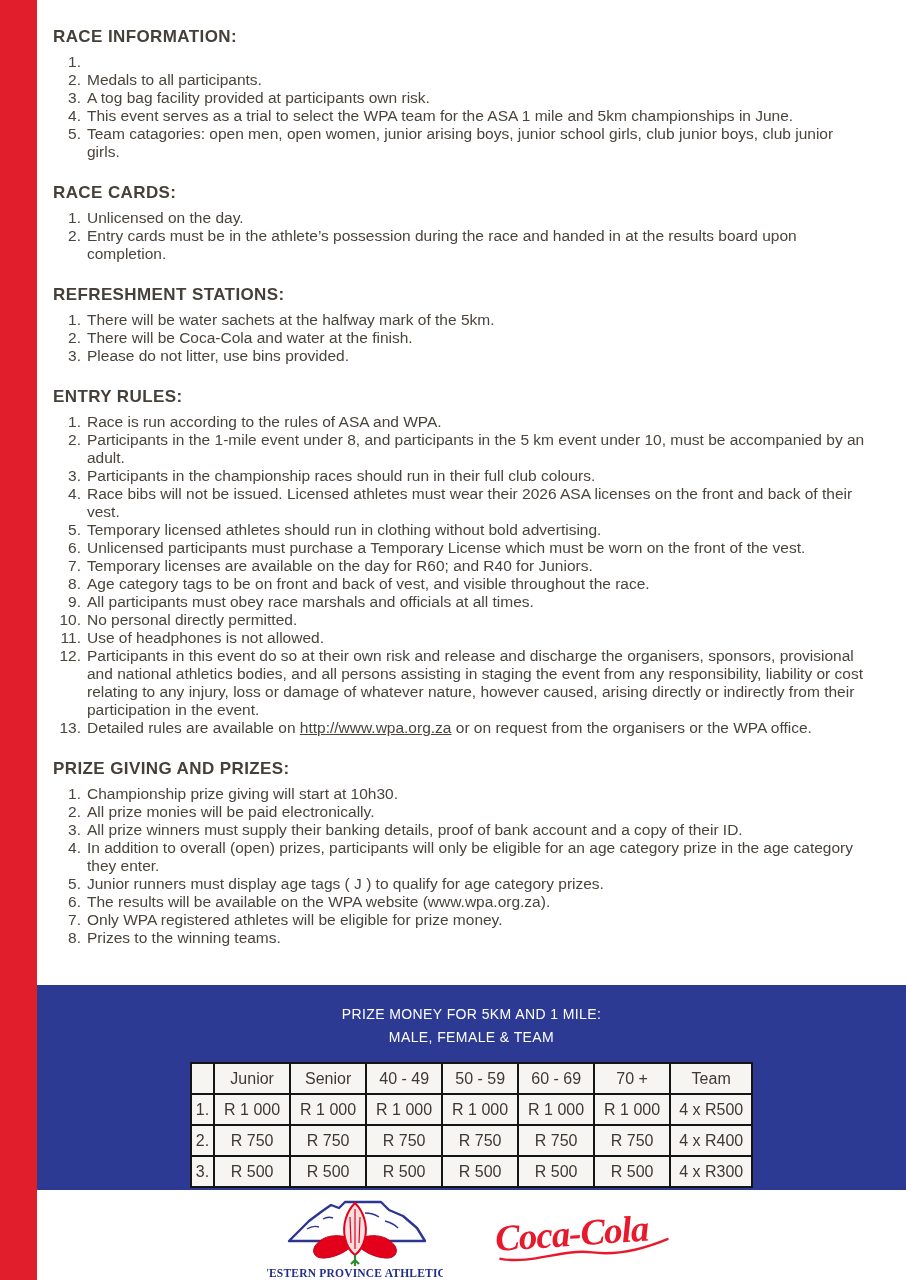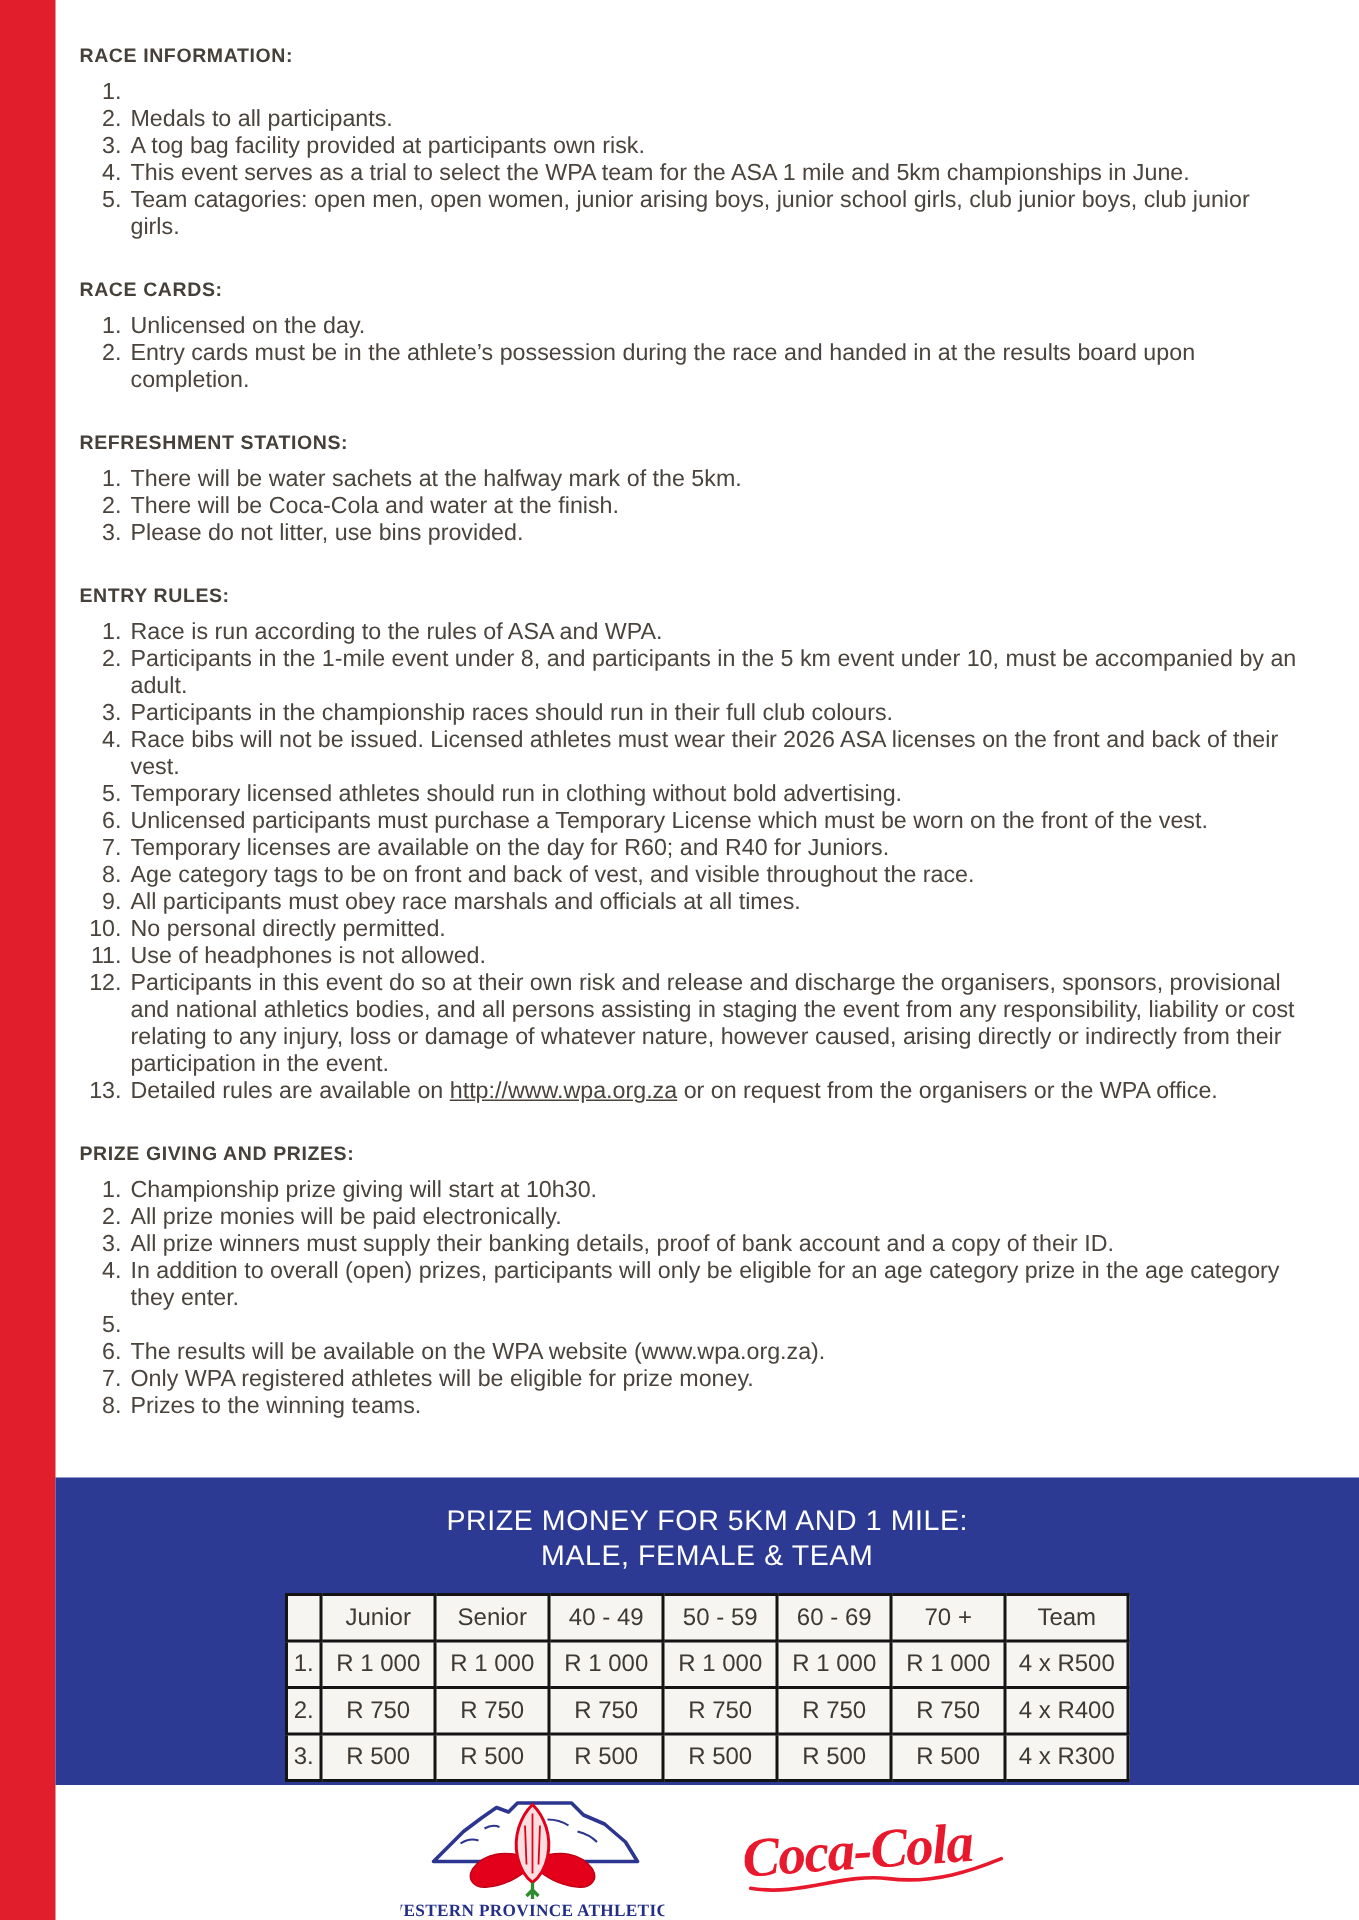--- a/index.html
+++ b/index.html
@@ -3,30 +3,30 @@
 <meta charset="utf-8">
 <style>
   html,body{margin:0;padding:0;background:#ffffff;}
   body{width:906px;height:1280px;position:relative;overflow:hidden;
        font-family:"Liberation Sans",sans-serif;color:var(--text,#4a443d);}
   .page{position:relative;width:906px;height:1280px;background:#fff;}
   .red-bar{position:absolute;left:0;top:0;width:37px;height:1280px;background:var(--red_bar,#e11f2c);}
   .content{position:absolute;left:37px;top:0;right:0;height:985px;box-sizing:border-box;
            padding:26px 40px 0 16px;overflow:hidden;}
   .doc-section{margin-bottom:21px;}
-  .sec-title{font-size:13px;font-weight:bold;letter-spacing:.4px;color:#45403a;
+  .sec-title{font-size:17px;font-weight:bold;letter-spacing:.4px;color:#45403a;
              margin:0 0 5px 0;line-height:22px;}
   .ol{display:block;}
   .li{display:flex;font-size:15.5px;line-height:18px;align-items:flex-start;}
   .li .num{flex:none;width:28px;text-align:right;}
   .li .txt{margin-left:6px;}
   .link{text-decoration:underline;}
   .band{position:absolute;left:37px;right:0;top:985px;height:205px;
         background:var(--band_blue,#2d3a94);color:#ffffff;text-align:center;box-sizing:border-box;}
-  .band-title{margin-top:18px;font-size:19px;line-height:23px;letter-spacing:.4px;font-weight:normal;}
+  .band-title{margin-top:18px;font-size:14px;line-height:23px;letter-spacing:.4px;font-weight:normal;}
   table.prize{margin:13px auto 0;border-collapse:collapse;background:var(--table_bg,#f7f5f1);
               color:#3e3933;font-size:16px;}
   table.prize th,table.prize td{border:2px solid #141414;padding:2px 8px;height:25px;
               text-align:center;font-weight:normal;min-width:58px;}
   table.prize th:first-child,table.prize td:first-child{min-width:8px;padding:2px 4px;}
   .footer{position:absolute;left:37px;right:0;top:1190px;height:90px;display:flex;
           align-items:center;justify-content:center;gap:48px;}
   .logo{display:block;}
 </style>
 </head>
@@ -166,20 +166,21 @@
           <div class="li">
             <span class="num">3.</span>
             <span class="txt">All prize winners must supply their banking details, proof of bank account and a copy of their ID.</span>
           </div>
           <div class="li">
             <span class="num">4.</span>
             <span class="txt">In addition to overall (open) prizes, participants will only be eligible for an age category prize in the age category they enter.</span>
           </div>
           <div class="li">
             <span class="num">5.</span>
+            <span class="txt">Junior runners must display age tags ( J ) to qualify for age category prizes.</span>
           </div>
           <div class="li">
             <span class="num">6.</span>
             <span class="txt">The results will be available on the WPA website (www.wpa.org.za).</span>
           </div>
           <div class="li">
             <span class="num">7.</span>
             <span class="txt">Only WPA registered athletes will be eligible for prize money.</span>
           </div>
           <div class="li">

